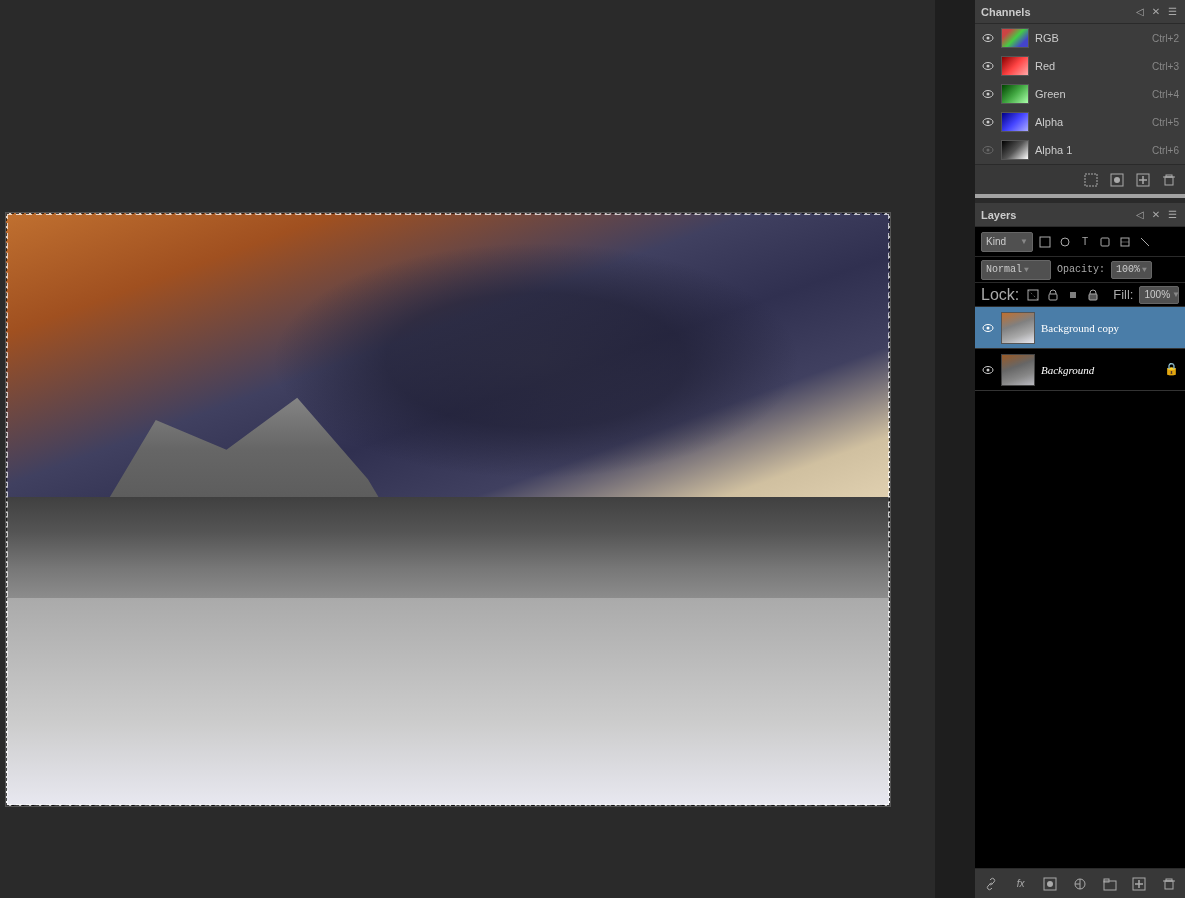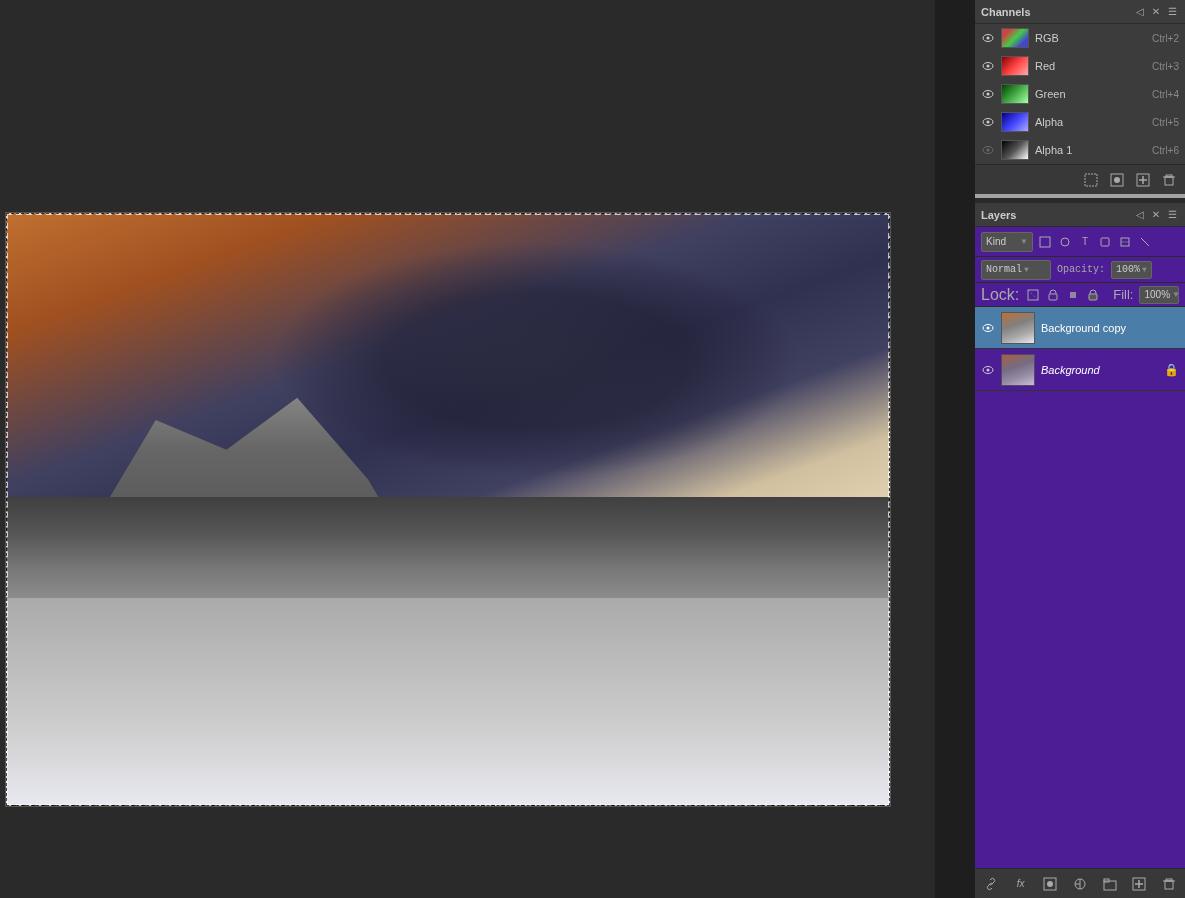--- a/index.html
+++ b/index.html
@@ -215,21 +215,21 @@
       align-items: center;
       justify-content: center;
       color: #aaa;
       font-size: 12px;
       cursor: pointer;
       border-radius: 2px;
     }
 
     
     .panel-layers {
-      background: #4c1d95;
+      background: #000000;
       flex: 1;
       display: flex;
       flex-direction: column;
       min-height: 0;
       border-radius: 15px;
     }
 
     .layers-toolbar {
       display: flex;
       align-items: center;
@@ -396,20 +396,21 @@
 
     .chevron-icon {
       font-size: 8px;
       color: #888;
     }
 
     
     .layers-content {
       flex: 1;
       overflow: hidden;
+      font-family: Liberation Serif, serif;
     }
   </style>
 </head>
 <body>
 
 <div class="canvas-area">
   <div class="image-container">
     <div class="main-image">
 
       <div class="img-sky"></div>

